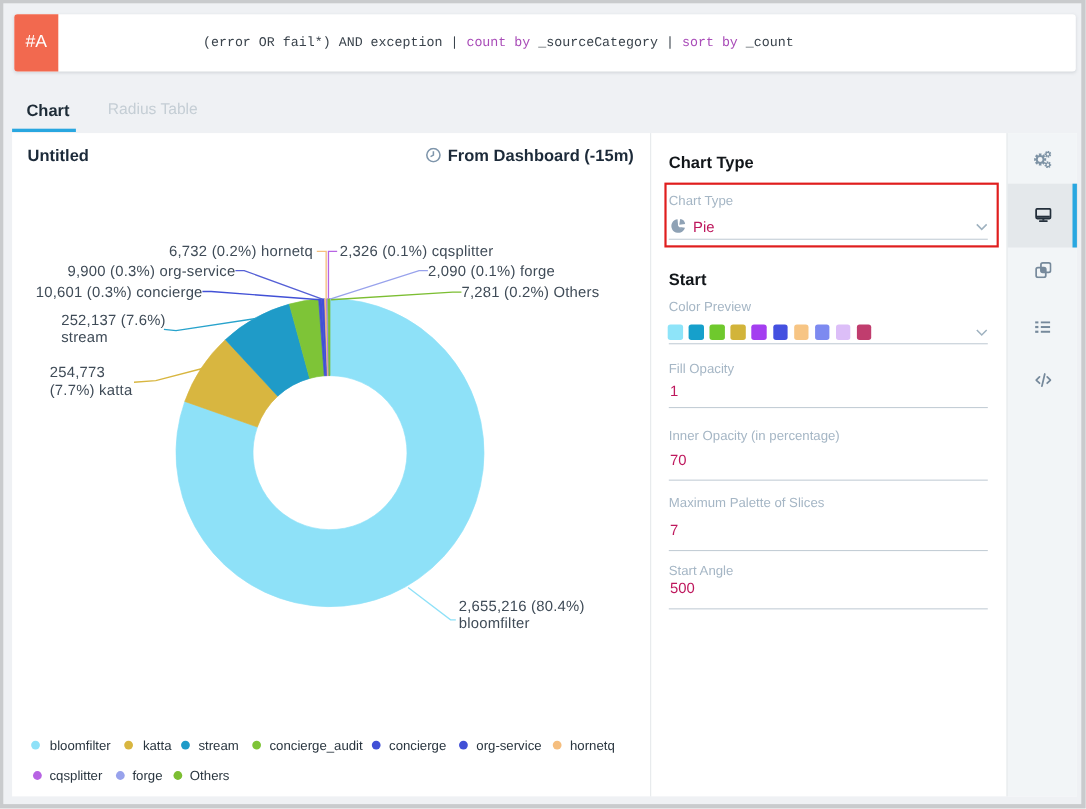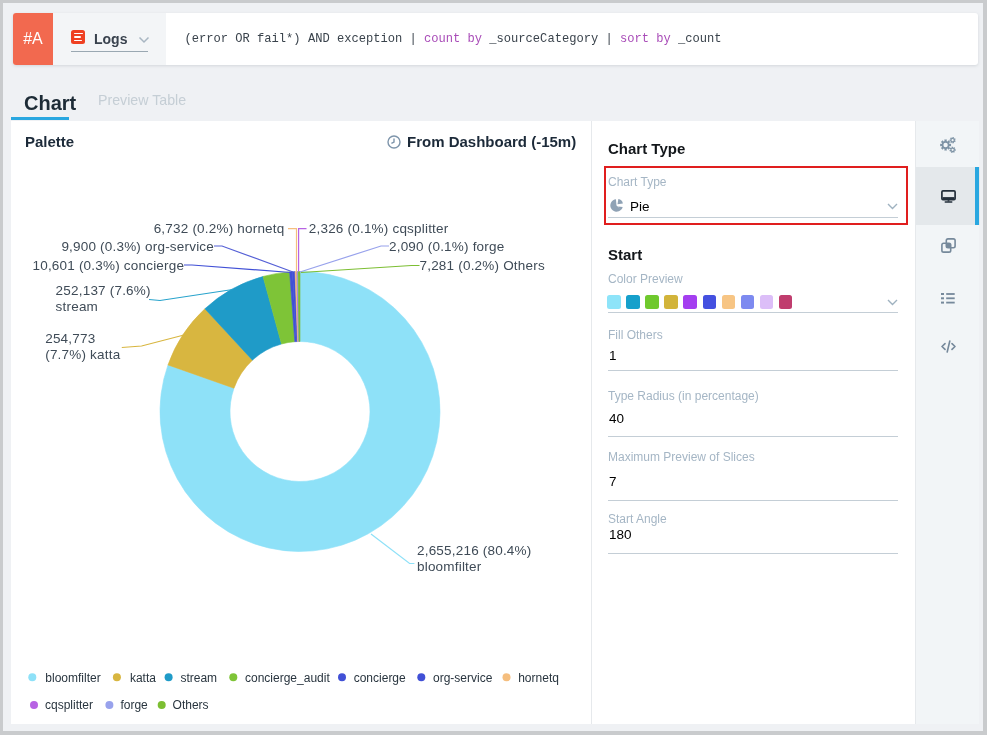--- a/index.html
+++ b/index.html
@@ -8,61 +8,49 @@
 .header { position:absolute; left:13px; top:13px; width:965px; height:52px; background:#fff; border-radius:3px; box-shadow:0 1px 3px rgba(90,100,110,.18); }
 .hashA { position:absolute; left:0; top:0; width:40px; height:52px; background:#F2694F; border-radius:3px 0 0 3px; color:#fff; font-size:16px; line-height:52px; text-align:center; }
 .logsbox { position:absolute; left:40px; top:0; width:113px; height:52px; background:#F3F5F7; }
 .logsicon { position:absolute; left:18px; top:17px; width:14px; height:14px; background:#EF4123; border-radius:2.5px; }
 .logsicon i { position:absolute; left:2.5px; height:1.8px; background:#fff; border-radius:1px; }
 .logstxt { position:absolute; left:41px; top:10px; font-size:14px; font-weight:bold; color:#39424E; line-height:32px; }
 .logsline { position:absolute; left:18px; top:38px; width:77px; height:1px; background:#9AA8B2; }
 .query { position:absolute; left:171.5px; top:0; height:52px; line-height:52px; font-family:"Liberation Mono",monospace; font-size:12.1px; color:#3A434C; white-space:pre;text-align:center; }
 .kw { color:#A94CB8; }
 
-.tab1 { position:absolute; left:24px; top:92px; font-size:20px; font-weight:bold; color:#1D2B36; }
+.tab1 { position:absolute; left:24px; top:92px; font-size:15px; font-weight:bold; color:#1D2B36; }
 .tab2 { position:absolute; left:98px; top:92px; font-size:14.2px; color:#C5CED5; }
 .tabbar { position:absolute; left:11px; top:116.5px; width:58px; height:3.5px; background:#29A7E0; }
 
 .panel { position:absolute; left:11px; top:121px; width:968px; height:603px; background:#fff; }
 .vdiv1 { position:absolute; left:580px; top:0; width:1px; height:603px; background:#E6E9EC; }
 .toolbar { position:absolute; left:904px; top:0; width:64px; height:603px; background:#F2F5F7; border-left:1px solid #E6E9EC; }
 .toolsel { position:absolute; left:0; top:46px; width:64px; height:58px; background:#E4E8EB; }
 .toolblue { position:absolute; right:0; top:46px; width:4px; height:58px; background:#29A7E0; }
 .ticon { position:absolute; left:0; width:64px; text-align:center; }
 
 .untitled { position:absolute; left:25px; top:133px; font-size:15px; font-weight:bold; color:#1C2A39; }
 .fromdash { position:absolute; left:387px; top:133px; font-size:15px; font-weight:bold; color:#1C2A39;text-align:right; }
 
 .h15 { font-size:15px; font-weight:bold; color:#12161A; position:absolute; left:608px; }
 .redbox { position:absolute; left:604px; top:166px; width:304px; height:59px; border:2px solid #E01E1E; }
 .flabel { position:absolute; left:608px; font-size:12px; color:#A5B6C5; }
-.fval { position:absolute; left:609px; font-size:13.5px; color:#000000;text-align:center; }
+.fval { position:absolute; left:609px; font-size:13.5px; color:#be185d;text-align:center; }
 .fline { position:absolute; left:608px; width:290px; height:1px; background:#C4CED6; }
 .sw { position:absolute; top:295px; width:13.5px; height:13.5px; border-radius:2.5px; }
 .chev { position:absolute; }
 </style></head><body>
 <div class="page"></div>
 <div class="header">
   <div class="hashA">#A</div>
-  <div class="logsbox">
-    <div class="logsicon">
-        <i style="top:2.6px;width:9px"></i>
-        <i style="top:6.1px;width:7px"></i>
-        <i style="top:9.6px;width:8px"></i>
-      </div>
-    <div class="logstxt">Logs</div>
-    <svg style="position:absolute;left:85px;top:23px" width="12" height="8" viewBox="0 0 12 8">
-        <path d="M1.5 1.5 L6 6 L10.5 1.5" fill="none" stroke="#A8B6C2" stroke-width="1.5"></path>
-      </svg>
-    <div class="logsline"></div>
-  </div>
   <div class="query">(error OR fail*) AND exception | <span class="kw">count by</span> _sourceCategory | <span class="kw">sort by</span> _count</div>
 </div>
 <div class="tab1">Chart</div>
-<div class="tab2">Preview Table</div>
+<div class="tab2">Radius Table</div>
 <div class="tabbar"></div>
 <div class="panel">
   <div class="vdiv1"></div>
   <div class="toolbar">
     <div class="toolsel"></div>
     <div class="toolblue"></div>
     <div class="ticon" style="top:16px">
       <svg width="16" height="16" viewBox="0 0 16 16">
           <path fill-rule="evenodd" d="M4.29 2.55 L6.91 2.55 L6.62 4.03 L7.69 4.47 L8.53 3.23 L10.37 5.07 L9.13 5.91 L9.57 6.98 L11.05 6.69 L11.05 9.31 L9.57 9.02 L9.13 10.09 L10.37 10.93 L8.53 12.77 L7.69 11.53 L6.62 11.97 L6.91 13.45 L4.29 13.45 L4.58 11.97 L3.51 11.53 L2.67 12.77 L0.83 10.93 L2.07 10.09 L1.63 9.02 L0.15 9.31 L0.15 6.69 L1.63 6.98 L2.07 5.91 L0.83 5.07 L2.67 3.23 L3.51 4.47 L4.58 4.03 Z M5.60 5.80 A2.2 2.2 0 1 0 5.60 10.20 A2.2 2.2 0 1 0 5.60 5.80 Z" fill="#7E93A5"></path>
           <path fill-rule="evenodd" d="M12.41 0.01 L14.07 0.36 L13.65 1.27 L14.21 1.70 L14.98 1.06 L15.74 2.58 L14.77 2.81 L14.78 3.52 L15.76 3.72 L15.04 5.27 L14.25 4.65 L13.71 5.10 L14.16 5.99 L12.50 6.40 L12.49 5.40 L11.80 5.25 L11.39 6.16 L10.04 5.12 L10.82 4.49 L10.50 3.85 L9.53 4.10 L9.50 2.39 L10.48 2.61 L10.78 1.97 L9.98 1.36 L11.30 0.28 L11.74 1.17 L12.43 1.01 Z M12.60 2.10 A1.1 1.1 0 1 0 12.60 4.30 A1.1 1.1 0 1 0 12.60 2.10 Z" fill="#7E93A5"></path>
@@ -100,21 +88,21 @@
       <svg width="15" height="13" viewBox="0 0 15 13">
           <g fill="none" stroke="#76899B" stroke-width="1.6" stroke-linecap="round" stroke-linejoin="round">
             <path d="M4 3.6 L1 6.5 L4 9.4"></path>
             <path d="M11 3.6 L14 6.5 L11 9.4"></path>
             <path d="M8.8 1 L6.2 12"></path>
           </g>
         </svg>
     </div>
   </div>
 </div>
-<div class="untitled">Palette</div>
+<div class="untitled">Untitled</div>
 <div class="fromdash"><svg style="vertical-align:-2px;margin-right:6px" width="14" height="14" viewBox="0 0 14 14">
       <circle cx="7" cy="7" r="6" fill="none" stroke="#7E95AB" stroke-width="1.4"></circle>
       <path d="M7 3.4 V7 L4.4 8.4" fill="none" stroke="#7E95AB" stroke-width="1.4"></path>
     </svg>From Dashboard (-15m)</div>
 <svg style="position:absolute;left:11px;top:121px" width="580" height="603" viewBox="0 0 580 603">
 <path d="M289.00 150.50 A140.0 140.0 0 1 1 156.98 243.91 L222.99 267.20 A70.0 70.0 0 1 0 289.00 220.50 Z" fill="#8EE1F8" stroke="#8EE1F8" stroke-width="0.6"></path>
 <path d="M156.98 243.91 A140.0 140.0 0 0 1 193.90 187.76 L241.45 239.13 A70.0 70.0 0 0 0 222.99 267.20 Z" fill="#D8B640" stroke="#D8B640" stroke-width="0.6"></path>
 <path d="M193.90 187.76 A140.0 140.0 0 0 1 252.03 155.47 L270.52 222.98 A70.0 70.0 0 0 0 241.45 239.13 Z" fill="#1F9BC8" stroke="#1F9BC8" stroke-width="0.6"></path>
 <path d="M252.03 155.47 A140.0 140.0 0 0 1 278.62 150.88 L283.81 220.69 A70.0 70.0 0 0 0 270.52 222.98 Z" fill="#7EC437" stroke="#7EC437" stroke-width="0.6"></path>
 <path d="M278.62 150.88 A140.0 140.0 0 0 1 281.43 150.70 L285.21 220.60 A70.0 70.0 0 0 0 283.81 220.69 Z" fill="#4150D6" stroke="#4150D6" stroke-width="0.6"></path>
@@ -191,23 +179,23 @@
 <div class="sw" style="left:721.6px;background:#F7C584"></div>
 <div class="sw" style="left:740.7px;background:#7D8AF0"></div>
 <div class="sw" style="left:759.8px;background:#DCBEF8"></div>
 <div class="sw" style="left:778.9px;background:#C03D6E"></div>
 <span class="chev" style="left:887px;top:299px;position:absolute">
     <svg style="display:block" width="11" height="7" viewBox="0 0 11 7">
       <path d="M1 1 L5.5 5.5 L10 1" fill="none" stroke="#9FB2C0" stroke-width="1.4"></path>
     </svg>
   </span>
 <div class="fline" style="top:312px"></div>
-<div class="flabel" style="top:327.5px">Fill Others</div>
+<div class="flabel" style="top:327.5px">Fill Opacity</div>
 <div class="fval" style="top:347.5px">1</div>
 <div class="fline" style="top:370px"></div>
-<div class="flabel" style="top:388.5px">Type Radius (in percentage)</div>
-<div class="fval" style="top:410.5px">40</div>
+<div class="flabel" style="top:388.5px">Inner Opacity (in percentage)</div>
+<div class="fval" style="top:410.5px">70</div>
 <div class="fline" style="top:436px"></div>
-<div class="flabel" style="top:450px">Maximum Preview of Slices</div>
+<div class="flabel" style="top:450px">Maximum Palette of Slices</div>
 <div class="fval" style="top:473.5px">7</div>
 <div class="fline" style="top:500px"></div>
 <div class="flabel" style="top:512px">Start Angle</div>
-<div class="fval" style="top:527px">180</div>
+<div class="fval" style="top:527px">500</div>
 <div class="fline" style="top:553px"></div>
 </body></html>

